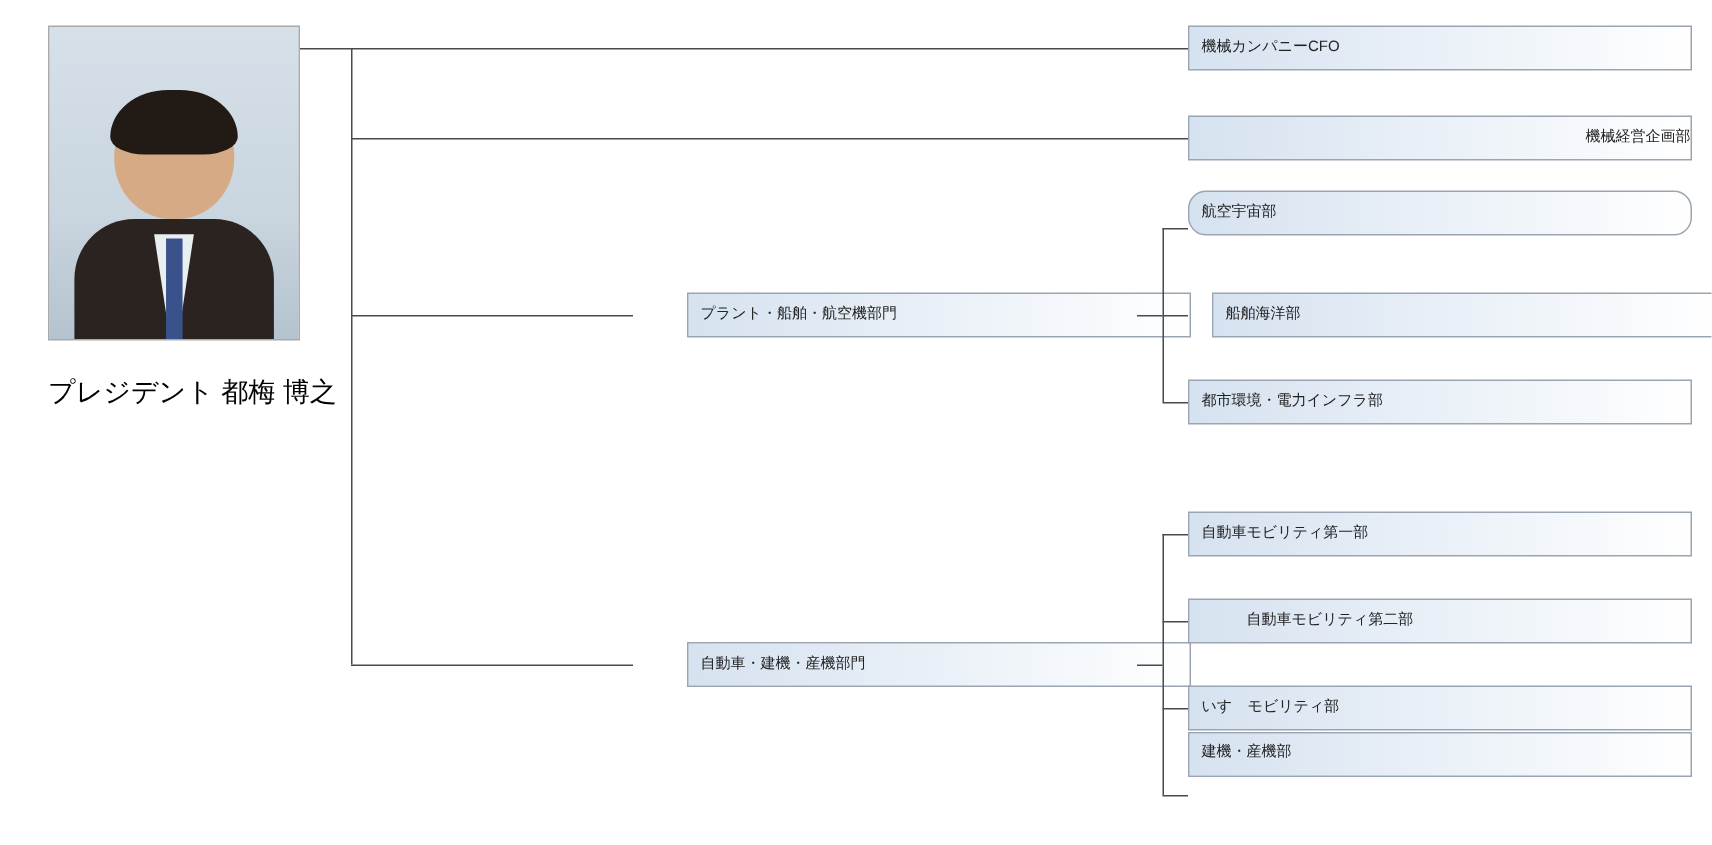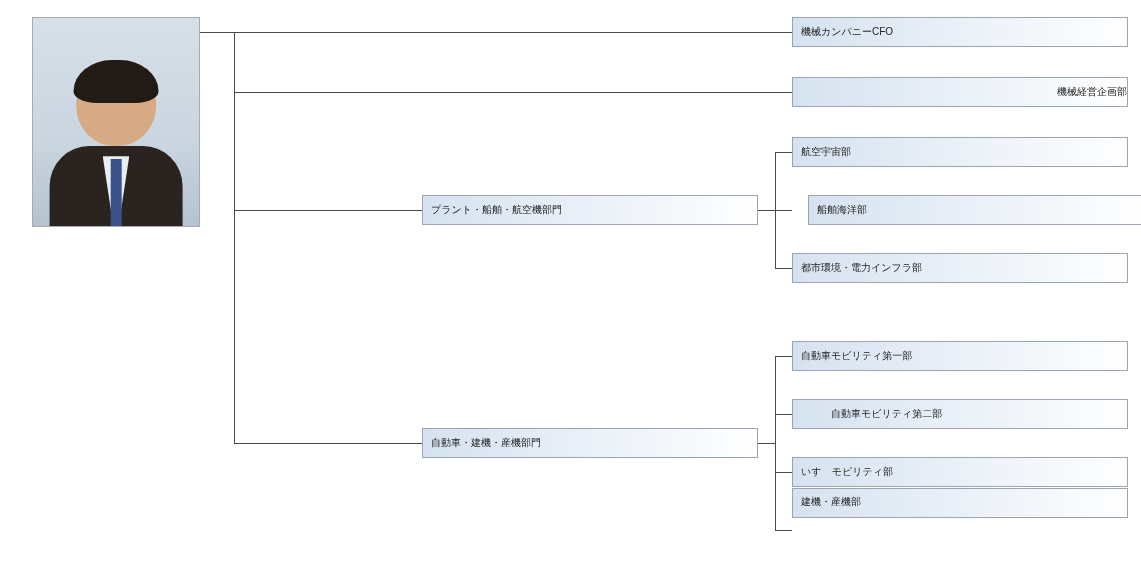--- a/index.html
+++ b/index.html
@@ -62,56 +62,61 @@
     position: absolute;
     height: 30px;
     line-height: 28px;
     border: 1px solid #9aa5b1;
     background: linear-gradient(to right, #d6e2f0, #f6f9fc 80%, #ffffff);
     font-size: 10px;
     color: #222;
     padding-left: 8px;
     white-space: nowrap;
   }
-  .node.mid { width: 336px; }
+  .node.mid { width: 336px; margin-left: 36px; }
   .node.leaf { width: 336px; }
 
   
   .line { position: absolute; background: #4a4a4a; }
   .h { height: 1px; }
   .v { width: 1px; }
 </style>
 </head>
 <body>
 
 <div class="president">
   <div class="photo-frame">
     <div class="photo-figure">
       <div class="body"></div>
       <div class="shirt"></div>
       <div class="tie"></div>
       <div class="head"></div>
       <div class="hair"></div>
     </div>
   </div>
+  <div class="president-title">
+    <span>プレジデント</span>
+    <span> </span>
+    <span>都梅 博之</span>
+  </div>
 </div>
 
 <div class="node leaf" style="left:792px; top:17px;">
   <span>機械カンパニーCFO</span>
 </div>
 
 <div class="node leaf" style="left:792px; top:77px;text-align:right;">
   <span>機械経営企画部</span>
 </div>
 
 <div class="node mid" style="left:422px; top:195px;">
   <span>プラント・船舶・航空機部門</span>
 </div>
 
-<div class="node leaf" style="left:792px; top:137px;">
+<div class="node leaf" style="left:792px; top:127px;border-radius:12px;">
   <span>航空宇宙部</span>
 </div>
 <div class="node leaf" style="left:808px; top:195px;">
   <span>船舶海洋部</span>
 </div>
 <div class="node leaf" style="left:792px; top:253px;">
   <span>都市環境・電力インフラ部</span>
 </div>
 
 <div class="node mid" style="left:422px; top:428px;">

